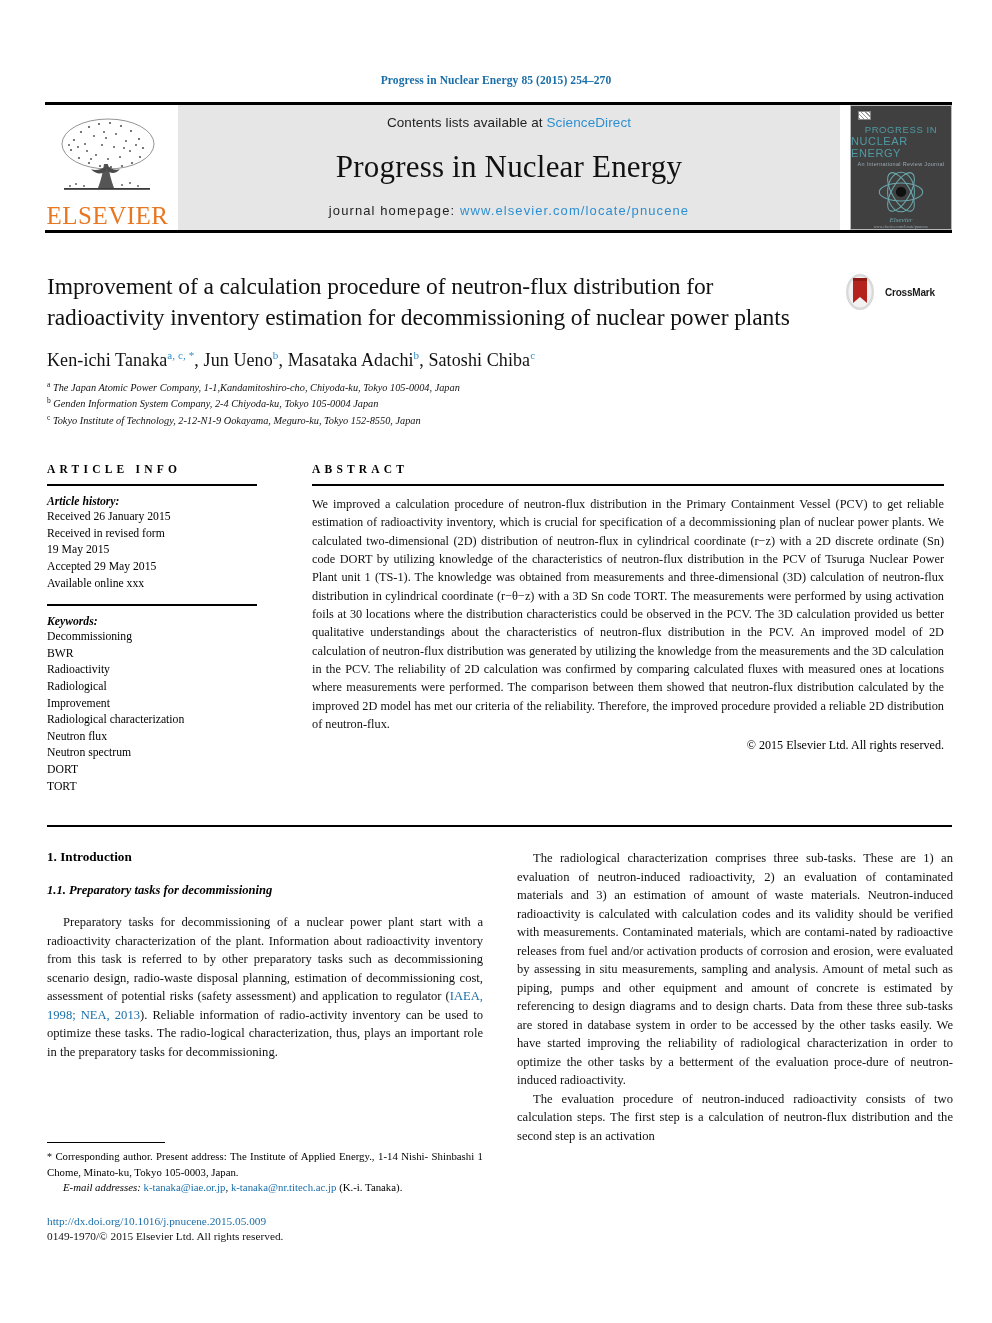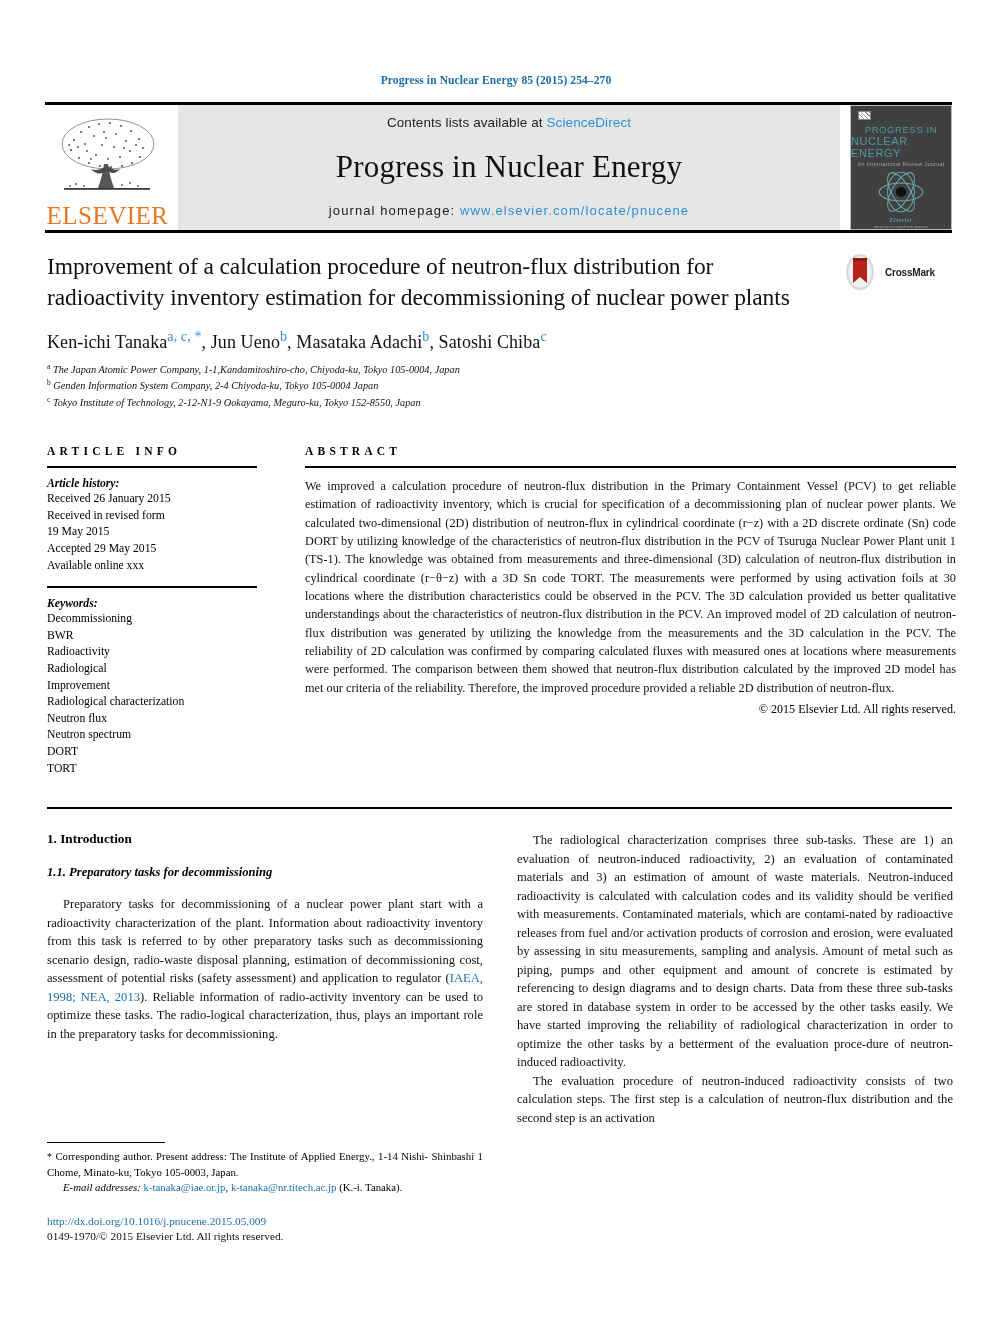--- a/index.html
+++ b/index.html
@@ -110,21 +110,21 @@
   .cover-art { margin-top: 2px; }
   .cover-foot { color: #6fa9ae; font-family: "Liberation Serif", serif; font-size: 7px; margin-top: 1px; font-style: italic;}
   .cover-foot2 { color: #9aa7b0; font-size: 4px; }
 
   .masthead-rule {
     margin: 0 40px 0 45px;
     border-bottom: 3px solid #000;
   }
 
   
-  .title-block { margin: 18px 40px 0 47px; position: relative; min-height: 60px; }
+  .title-block { margin: 38px 40px 0 47px; position: relative; min-height: 60px; }
   h1.article-title {
     font-family: "Liberation Serif", serif;
     font-weight: normal;
     font-size: 23.5px;
     line-height: 1.30;
     margin: 0;
     color: #111;
     width: 770px;
     letter-spacing: -0.1px;
   }
@@ -142,37 +142,37 @@
     letter-spacing: -0.2px;
   }
 
   .authors {
     font-family: "Liberation Serif", serif;
     font-size: 18px;
     margin: 17px 0 0 0;
     color: #111;
     letter-spacing: 0.1px;
   }
-  .authors sup { color: #2e8fd0; font-size: 14px; font-weight: normal; }
+  .authors sup { color: #2e8fd0; font-size: 11px; font-weight: normal; }
 
   .affiliations { margin-top: 9px; }
   .affil {
     font-family: "Liberation Serif", serif;
     font-style: italic;
     font-size: 10.3px;
     line-height: 1.45;
     color: #111;
   }
   .affil sup { font-style: normal; font-size: 7.5px; }
 
   
   .info-abstract {
-    margin: 34px 36px 0 47px;
-    display: flex;
-    gap: 8px;
+    margin: 34px 48px 0 47px;
+    display: flex;
+    gap: 15px;
   }
   .col-info { width: 228px; flex: 0 0 228px; padding-right: 18px; }
   .col-abstract { flex: 1 1 auto; padding-left: 22px; }
 
   .sec-head {
     font-family: "Liberation Serif", serif;
     font-weight: bold;
     font-size: 11.5px;
     letter-spacing: 4.2px;
     margin-bottom: 9px;

